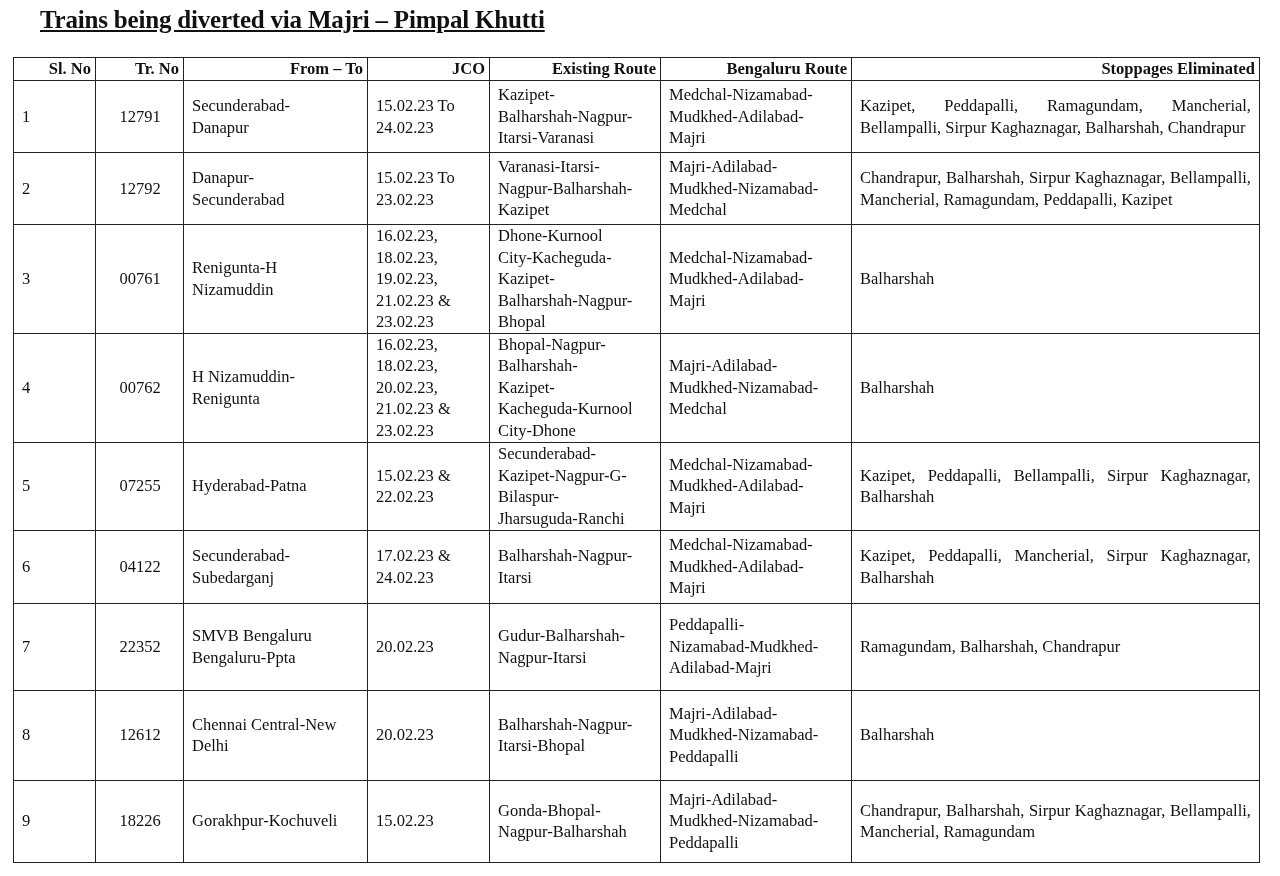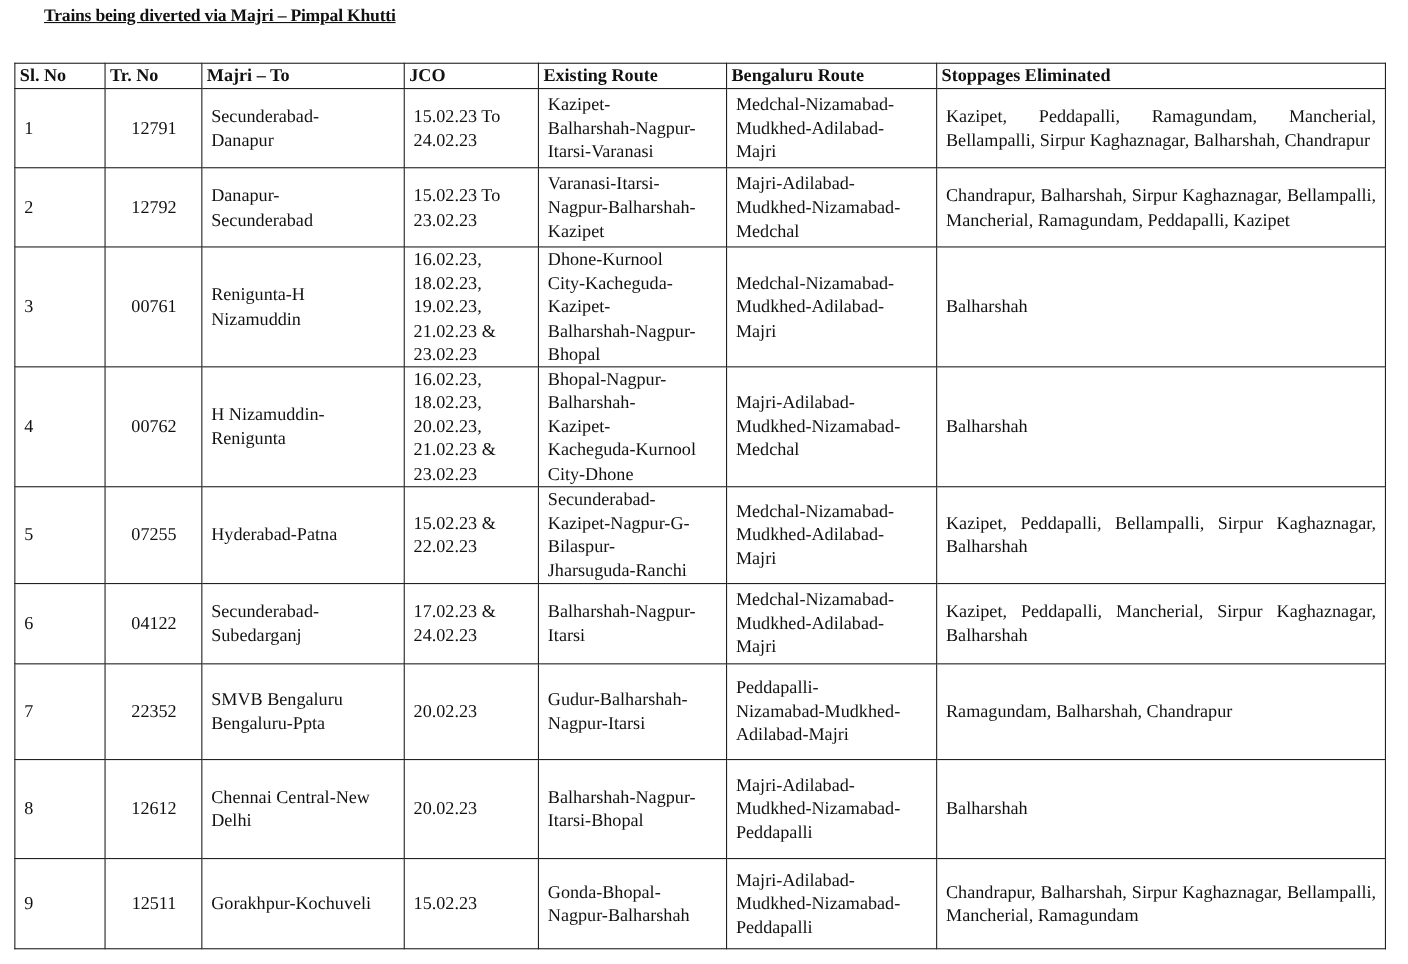--- a/index.html
+++ b/index.html
@@ -2,35 +2,35 @@
 <html><head>
 <meta charset="utf-8">
 <style>
   html, body { margin: 0; padding: 0; background: #ffffff; }
   body {
     width: 1280px; height: 876px; position: relative; overflow: hidden;
     font-family: "Liberation Serif", "DejaVu Serif", serif; color: #111;
   }
   .title {
     position: absolute; left: 40px; top: 6px;
-    font-size: 16px; font-weight: bold; text-decoration: underline;
+    font-size: 25px; font-weight: bold; text-decoration: underline;
     letter-spacing: -0.2px;
   }
   table {
     position: absolute; left: 13px; top: 57px;
     border-collapse: collapse; table-layout: fixed;
     width: 1246px;
   }
   th, td {
     border: 1.5px solid #222;
     font-size: 16.5px; line-height: 21.5px;
     vertical-align: middle;
     padding: 0 8px;
   }
-  th { font-weight: bold; text-align: left; height: 22px; padding: 0 4px; }
+  th { font-weight: bold; text-align: right; height: 22px; padding: 0 4px; }
   td.sl { padding-left: 8px; }
   td.tr { padding-left: 9px; text-align: center; }
   td.stop { text-align: justify; text-align-last: left; padding: 0 8px; }
   td.stop.one { text-align: right; }
   tr.r1 td { height: 71px; }
   tr.r2 td { height: 71px; }
   tr.r3 td { height: 107px; }
   tr.r4 td { height: 108px; }
   tr.r5 td { height: 87px; }
   tr.r6 td { height: 72px; }
@@ -51,21 +51,21 @@
     <col style="width:184px">
     <col style="width:122px">
     <col style="width:171px">
     <col style="width:191px">
     <col style="width:408px">
   </colgroup>
   <thead>
     <tr>
       <th>Sl. No</th>
       <th>Tr. No</th>
-      <th>Majri – To</th>
+      <th>From – To</th>
       <th>JCO</th>
       <th>Existing Route</th>
       <th>Bengaluru Route</th>
       <th>Stoppages Eliminated</th>
     </tr>
   </thead>
   <tbody>
     <tr class="r1">
       <td class="sl">1</td>
       <td class="tr">12791</td>
@@ -186,21 +186,21 @@
       <td class="pre">20.02.23</td>
       <td class="pre">Balharshah-Nagpur-
 Itarsi-Bhopal</td>
       <td class="pre">Majri-Adilabad-
 Mudkhed-Nizamabad-
 Peddapalli</td>
       <td class="stop one">Balharshah</td>
     </tr>
     <tr class="r9">
       <td class="sl">9</td>
-      <td class="tr">12511</td>
+      <td class="tr">18226</td>
       <td class="pre">Gorakhpur-Kochuveli</td>
       <td class="pre">15.02.23</td>
       <td class="pre">Gonda-Bhopal-
 Nagpur-Balharshah</td>
       <td class="pre">Majri-Adilabad-
 Mudkhed-Nizamabad-
 Peddapalli</td>
       <td class="stop">Chandrapur, Balharshah, Sirpur Kaghaznagar, Bellampalli, Mancherial, Ramagundam</td>
     </tr>
   </tbody>

